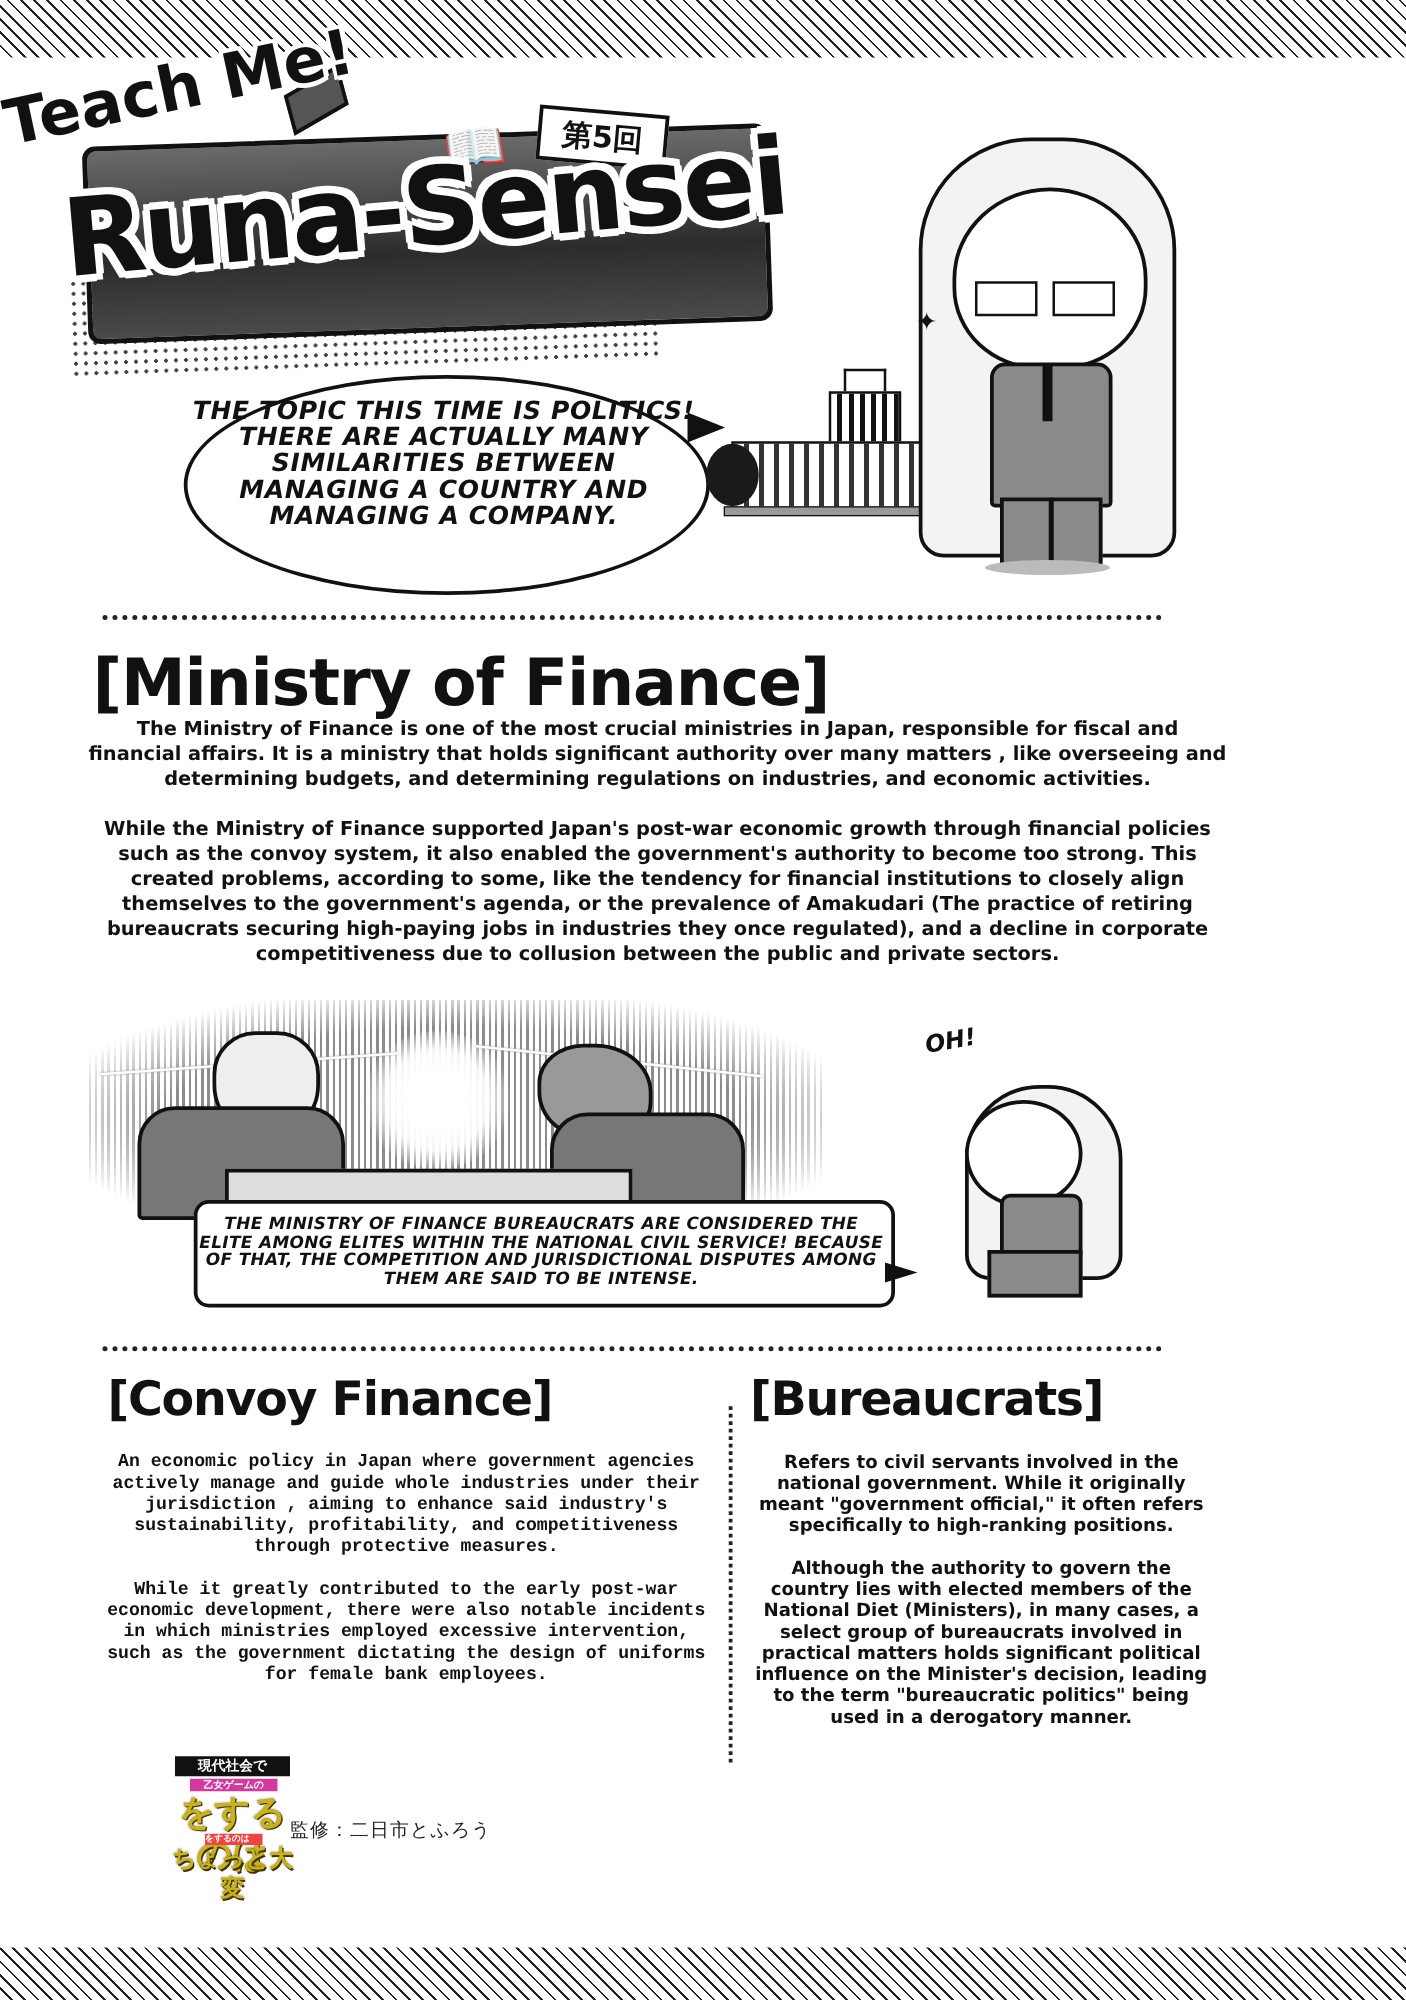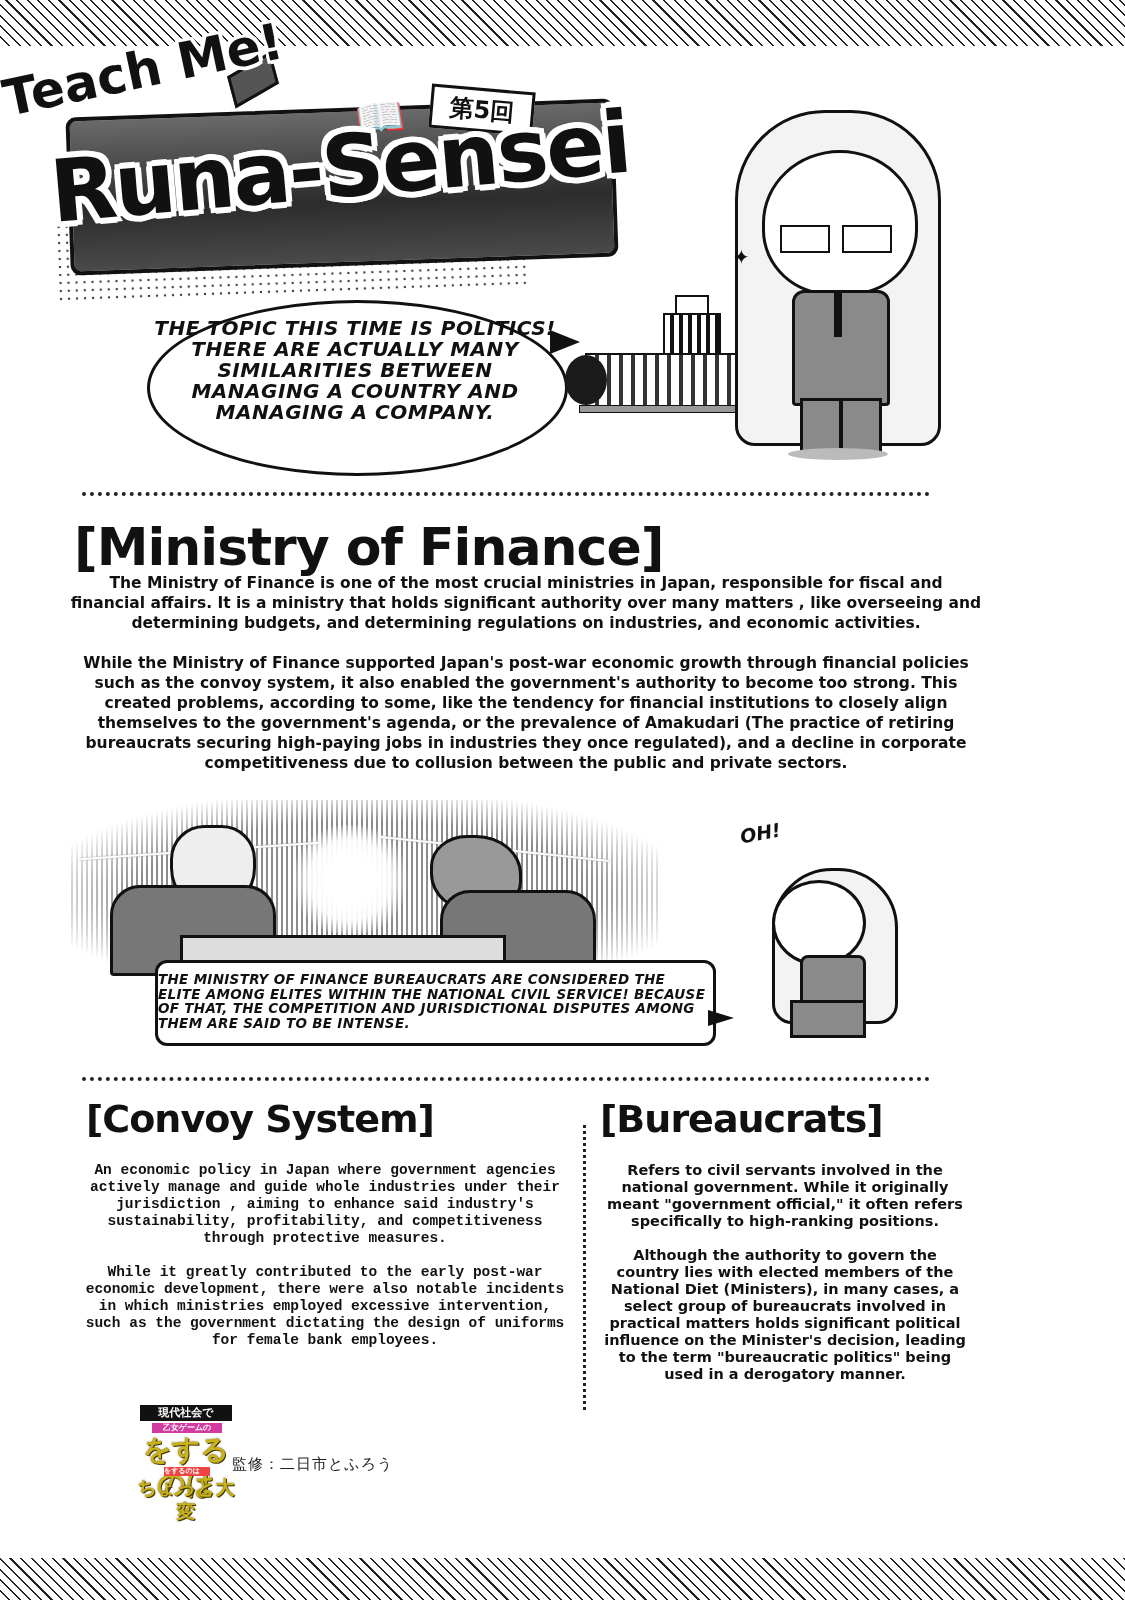--- a/index.html
+++ b/index.html
@@ -66,21 +66,21 @@
             mask-image:radial-gradient(ellipse at center,#000 55%,transparent 80%);}
   .flash{position:absolute;left:290px;top:825px;width:120px;height:110px;border-radius:50%;
     background:radial-gradient(circle,#fff 30%,rgba(255,255,255,.9) 50%,rgba(255,255,255,0) 72%);}
   .bolt{position:absolute;height:2px;background:#fff;box-shadow:0 0 2px #999;}
   .beast{position:absolute;border:3px solid #111;}
   .desk{position:absolute;left:180px;top:935px;width:320px;height:26px;background:#ddd;border:3px solid #111;}
   .desk2{position:absolute;left:200px;top:960px;width:280px;height:10px;background:#111;}
 
   .bubble2{position:absolute;left:155px;top:960px;width:555px;height:80px;background:#fff;border:3px solid #111;border-radius:12px;}
   .bubble2-tail{position:absolute;left:708px;top:1010px;width:0;height:0;border-left:26px solid #111;border-top:8px solid transparent;border-bottom:8px solid transparent;}
-  .bubble2-text{position:absolute;left:158px;top:972px;width:550px;text-align:left;
+  .bubble2-text{position:absolute;left:158px;top:972px;width:550px;text-align:center;
     font:italic bold 13.5px/14.5px "DejaVu Sans",sans-serif;letter-spacing:0.3px;text-transform:uppercase;}
 
   .oh{position:absolute;left:740px;top:822px;font:italic bold 19px "DejaVu Sans",sans-serif;transform:rotate(-10deg);}
 
   
   .book-logo{position:absolute;left:112px;top:1405px;width:108px;height:96px;margin-left:20px;}
   .book-logo .l1{position:absolute;left:8px;top:0;width:92px;height:16px;background:#111;color:#fff;font:bold 11px "DejaVu Sans",sans-serif;text-align:center;line-height:16px;}
   .book-logo .l2{position:absolute;left:20px;top:18px;width:70px;height:10px;background:#d23aa0;color:#fff;font:bold 8px "DejaVu Sans",sans-serif;text-align:center;line-height:10px;}
   .book-logo .l3{position:absolute;left:0;top:28px;width:108px;height:34px;color:#c9b21a;font:bold 28px "DejaVu Serif",serif;text-align:center;line-height:34px;
     text-shadow:0 0 2px #5a4a00,1px 1px 0 #3a3000;}
@@ -158,21 +158,21 @@
 <div class="oh">OH!</div>
 <div>
   <div class="hair" style="left:772px;top:868px;width:120px;height:150px;border-radius:60px 60px 20px 20px;"></div>
   <div class="runa" style="left:772px;top:880px;width:88px;height:80px;border-radius:50%;"></div>
   <div class="suit" style="left:800px;top:955px;width:60px;height:50px;border-radius:8px;"></div>
   <div class="suit" style="left:790px;top:1000px;width:70px;height:32px;"></div>
 </div>
 
 <div class="dots-h" style="left:82px;top:1077px;width:848px;"></div>
 
-<div class="h2" style="left:86px;top:1097px;">[Convoy System]</div>
+<div class="h2" style="left:86px;top:1097px;">[Convoy Finance]</div>
 <div class="para para-sm" style="left:80px;top:1162px;width:490px;font-family:Liberation Mono, monospace;">
   <p>An economic policy in Japan where government agencies actively manage and guide  whole industries under their jurisdiction , aiming to enhance said industry's sustainability, profitability, and competitiveness through protective measures.</p>
   <p>While it greatly contributed to the early post-war economic development, there were also notable incidents in which ministries employed excessive intervention, such as the government dictating the design of uniforms for female bank employees.</p>
 </div>
 
 <div class="dots-v" style="left:583px;top:1125px;height:285px;"></div>
 
 <div class="h2" style="left:600px;top:1097px;">[Bureaucrats]</div>
 <div class="para para-sm" style="left:600px;top:1162px;width:370px;">
   <p>Refers to civil servants involved in the national government. While it originally meant "government official," it often refers specifically to high-ranking positions.</p>

